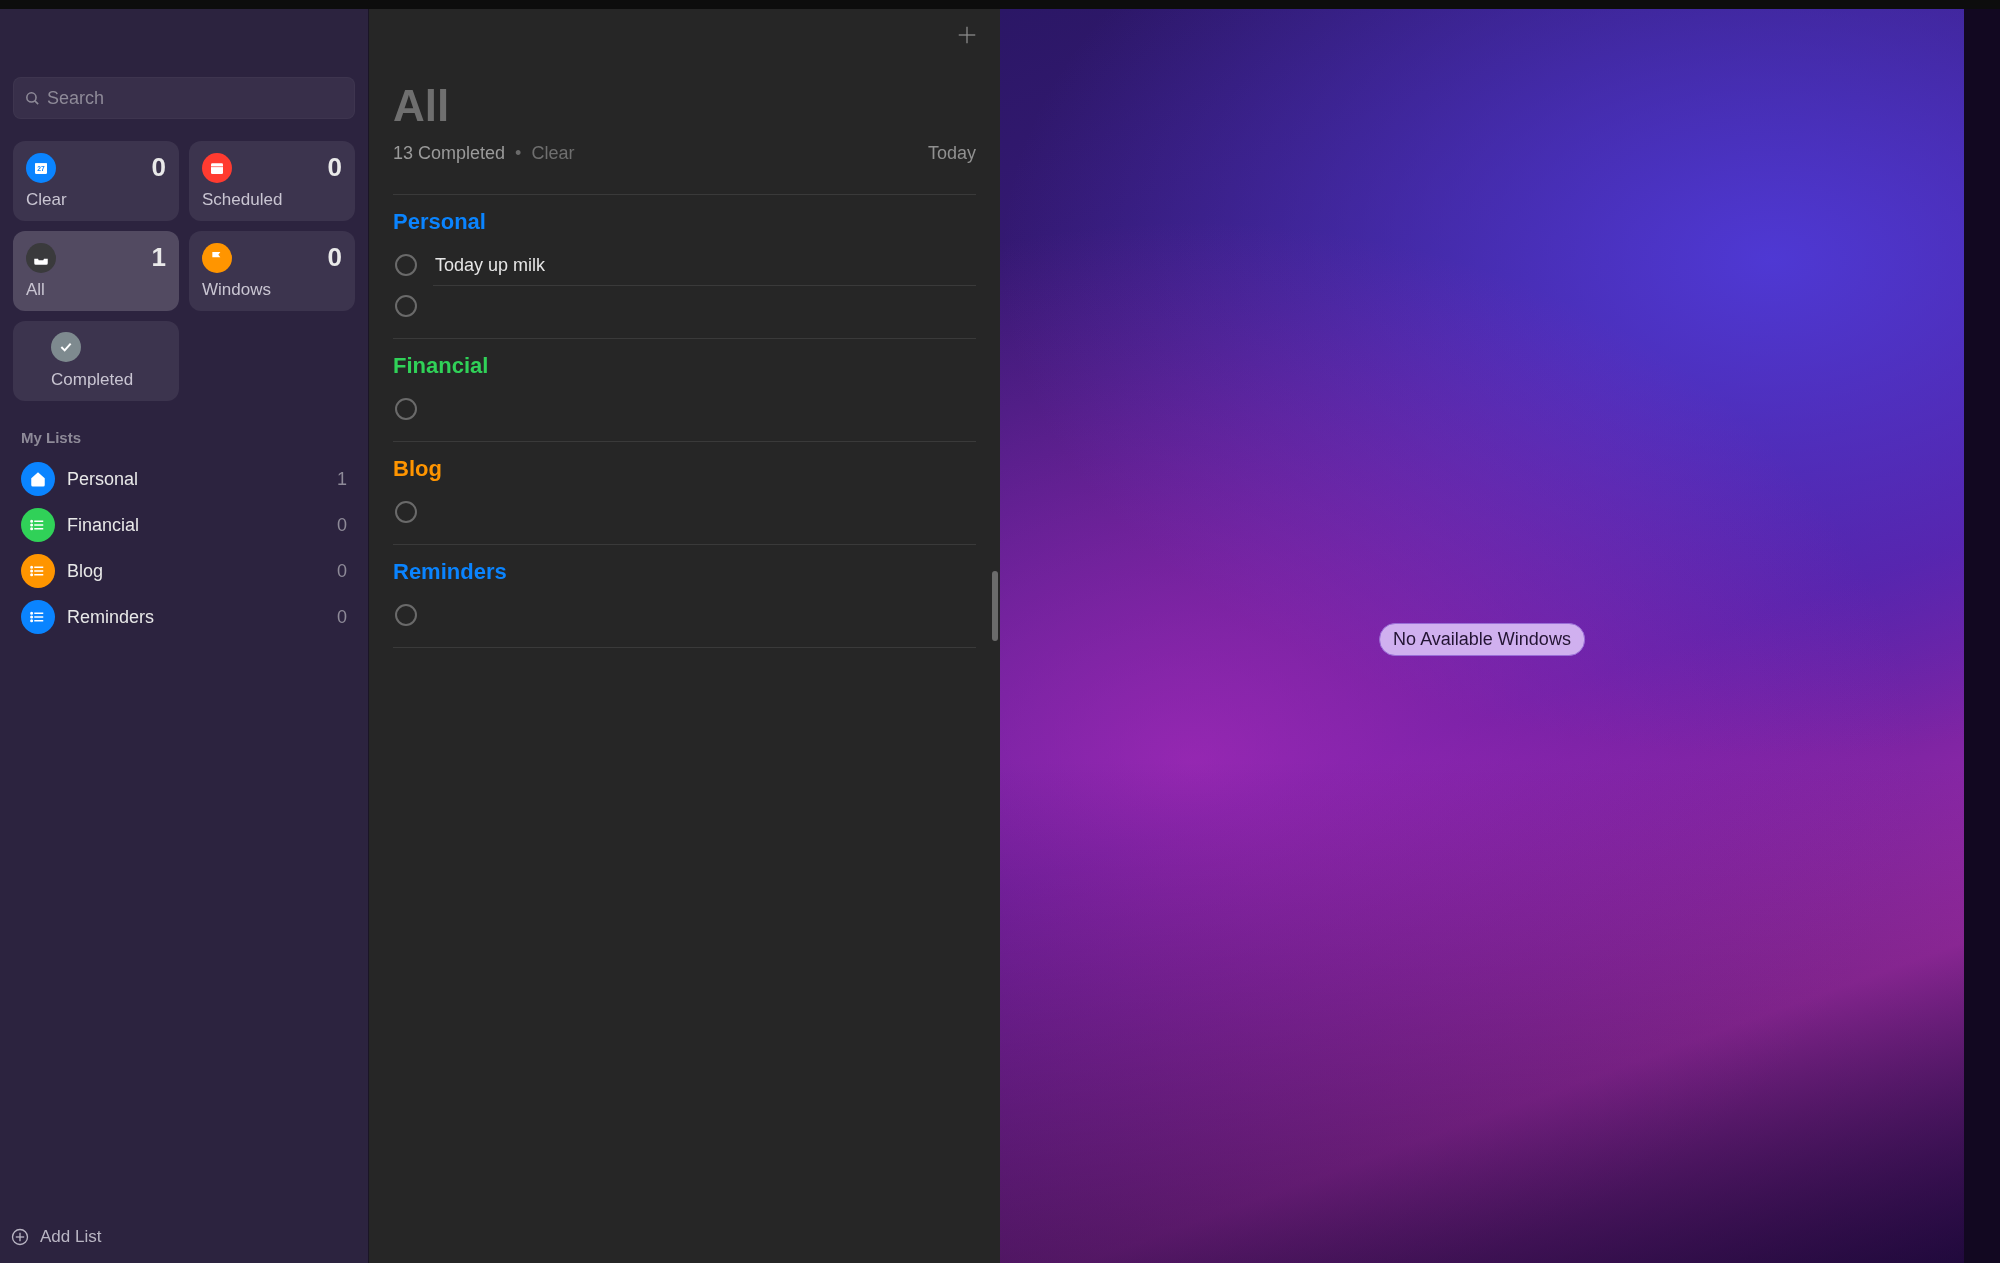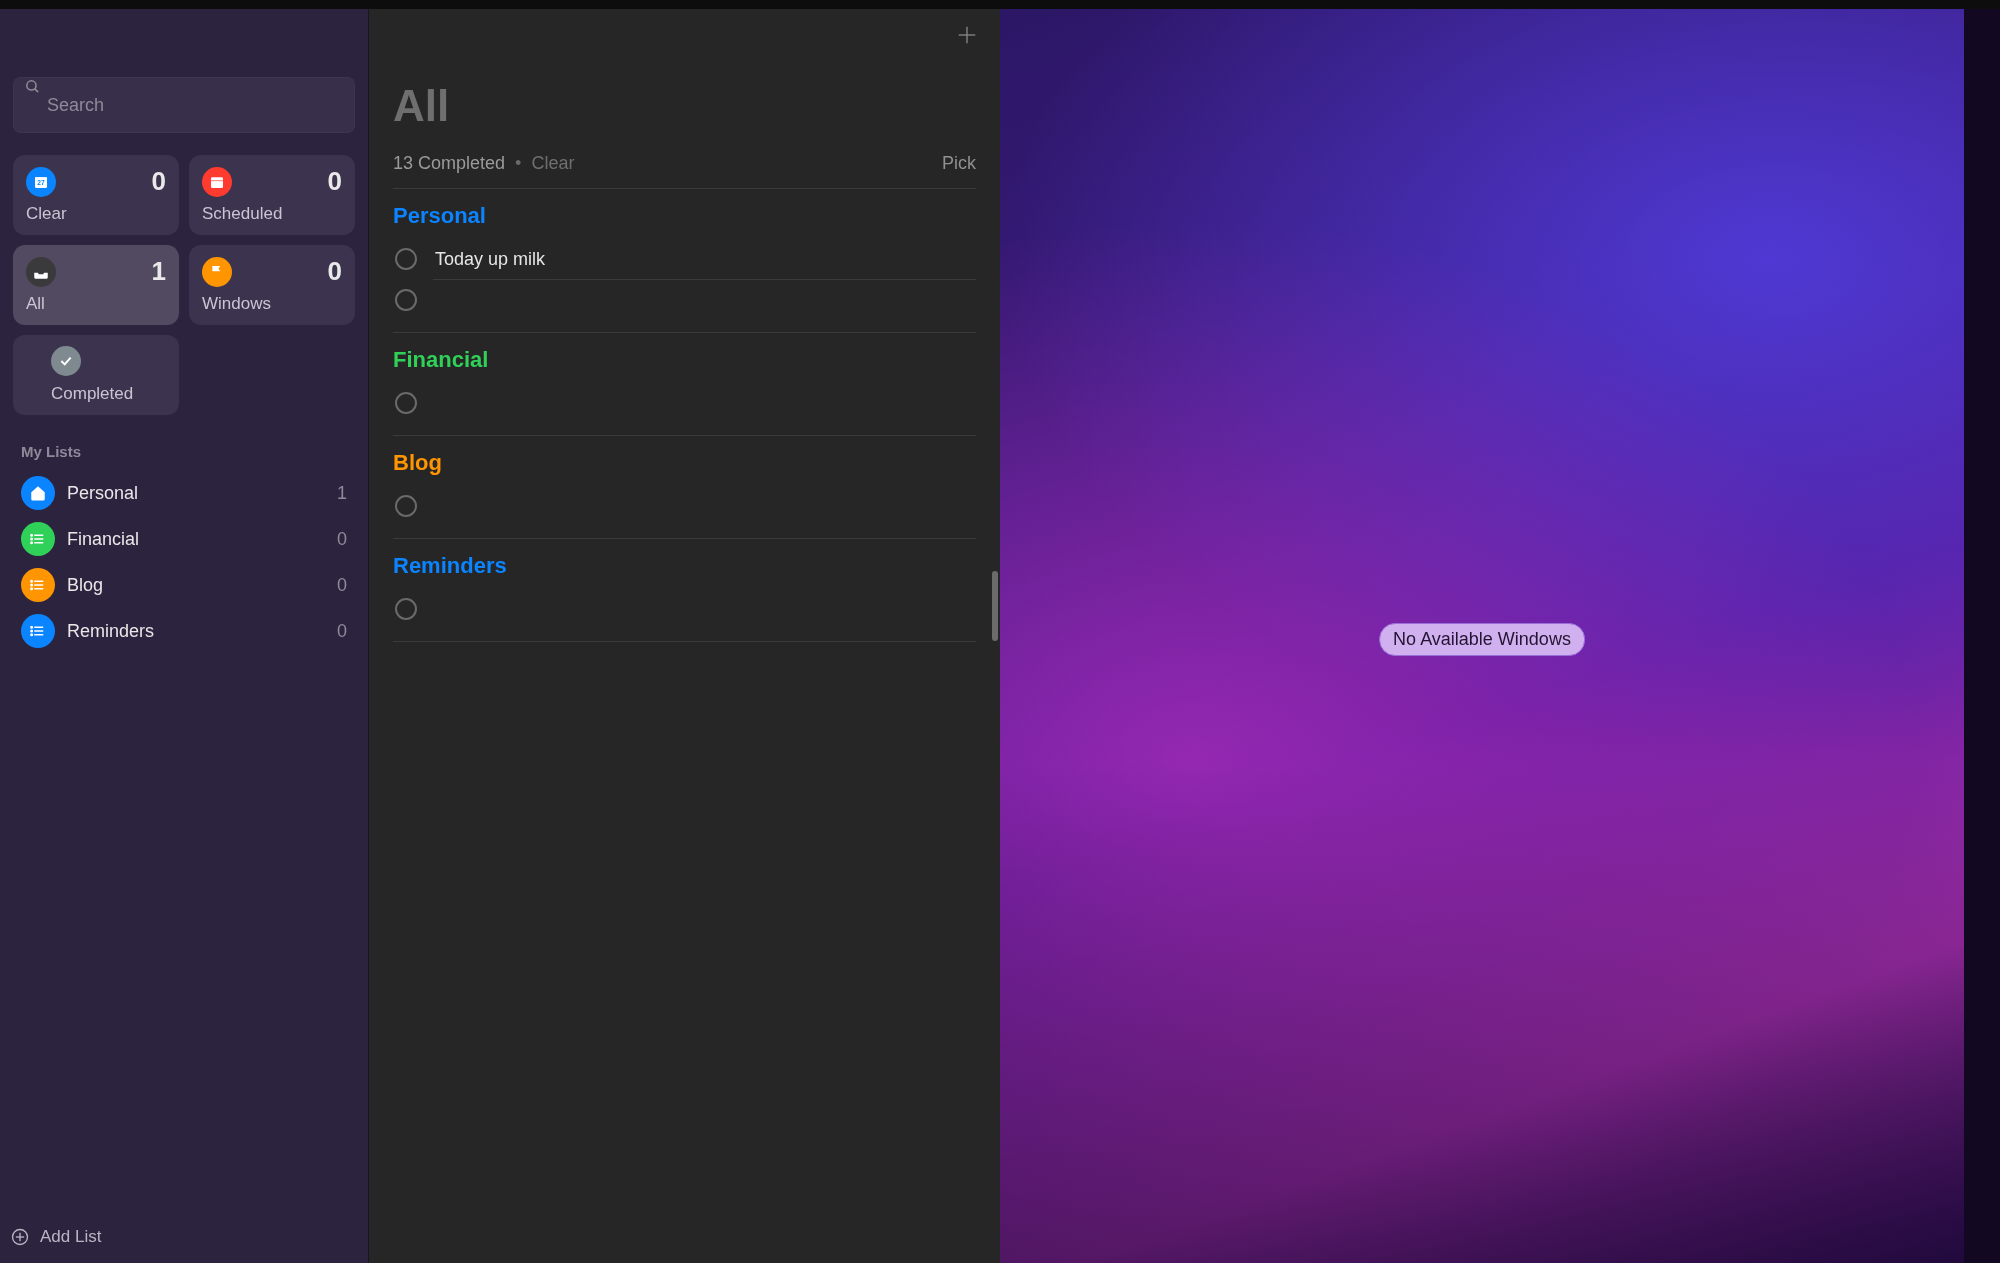--- a/index.html
+++ b/index.html
@@ -40,25 +40,26 @@
   border-right: 1px solid rgba(0,0,0,0.4);
 }
 
 .sidebar-inner {
   padding: 68px 13px 0 13px;
   flex: 1;
   overflow: hidden;
 }
 
 .search-wrap {
-  height: 56px;
+  height: 42px;
   background: rgba(255,255,255,0.06);
   border: 1px solid rgba(255,255,255,0.03);
   border-radius: 8px;
   display: flex;
+  align-items: center;
   padding: 0 10px;
   margin-bottom: 22px;
 }
 .search-wrap svg { flex: 0 0 auto; }
 .search-input {
   background: transparent;
   border: 0;
   outline: 0;
   color: #ccc;
   font-size: 18px;
@@ -181,22 +182,22 @@
 .page-title {
   font-size: 44px;
   font-weight: 700;
   color: #6f6f6f;
   margin-top: 16px;
 }
 .status-row {
   display: flex;
   justify-content: space-between;
   align-items: center;
-  margin-top: 22px;
-  padding-bottom: 14px;
+  margin-top: 12px;
+  padding-bottom: 30px;
   border-bottom: 1px solid #3a3a3a;
 }
 .status-left { display: flex; align-items: center; color: #9a9a9a; font-size: 18px; }
 .status-left .sep { margin: 0 10px; color: #6a6a6a; }
 .clear-btn { color: #6f6f6f; font-size: 18px; }
 .show-btn  { color: #909090; font-size: 18px; }
 
 .group {
   border-bottom: 1px solid #3a3a3a;
   padding: 14px 0 12px 0;
@@ -456,21 +457,21 @@
 
       <div class="content-body">
         <div class="page-title">All</div>
 
         <div class="status-row">
           <div class="status-left">
             <span>13 Completed</span>
             <span class="sep">•</span>
             <span class="clear-btn">Clear</span>
           </div>
-          <span class="show-btn">Pick</span>
+          <span class="show-btn">Today</span>
         </div>
 
         <div id="groups">
             <div class="group">
               <div class="group-title" style="color: rgb(10, 132, 255);">Personal</div>
               <div class="task-row">
                 <div class="task-circle"></div>
                 <div class="task-text">Today up milk</div>
               </div>
               <div class="task-sep"></div>

